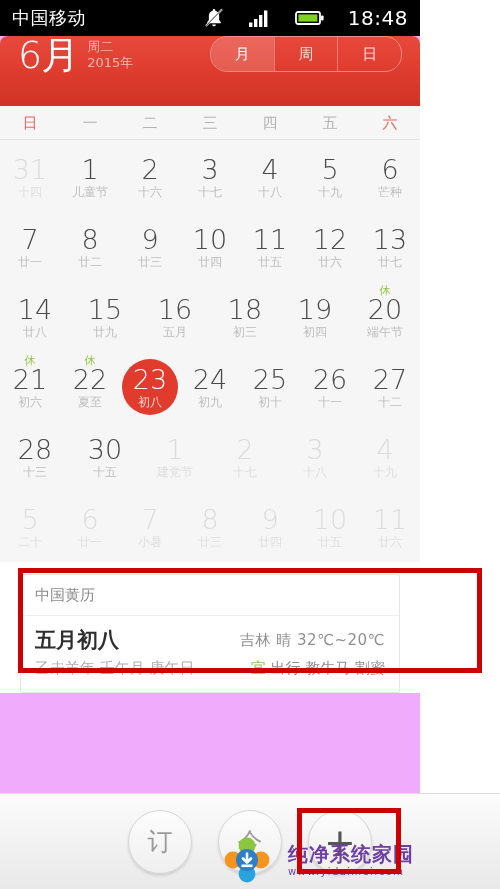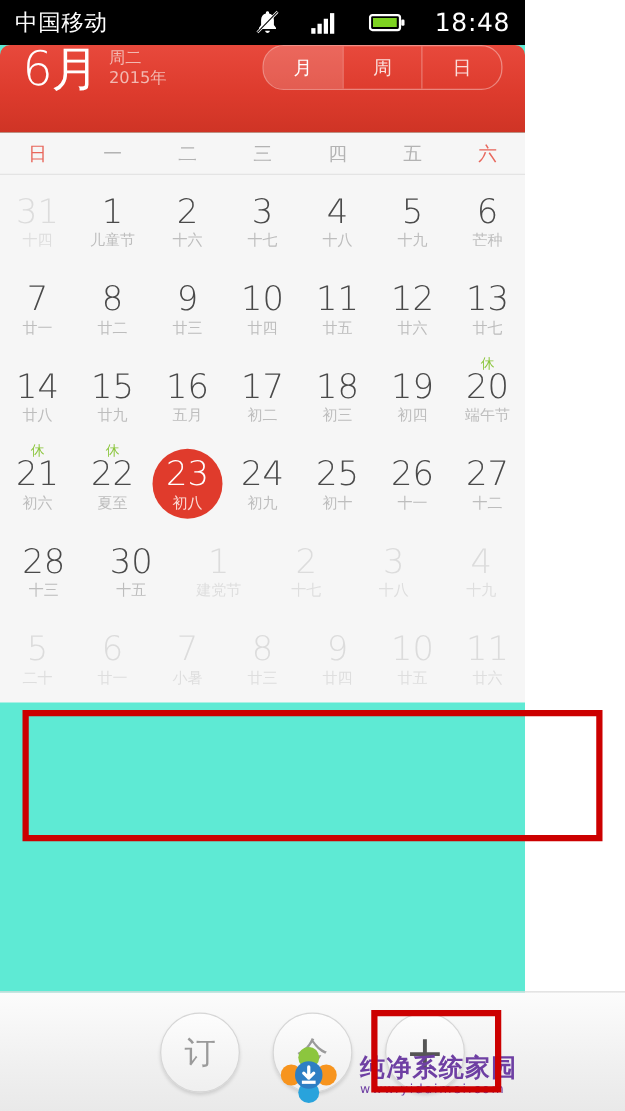--- a/index.html
+++ b/index.html
@@ -1,21 +1,21 @@
 <!DOCTYPE html>
 <html><head>
 <meta charset="utf-8">
 <style>
   html,body{margin:0;padding:0;}
   body{
     width:500px;height:889px;overflow:hidden;
     font-family:"DejaVu Sans","Liberation Sans",sans-serif;
     background:#ffffff;
   }
-  .phone{position:relative;width:420px;height:889px;background:#5eead4;}
+  .phone{position:relative;width:420px;height:889px;background:#f0abfc;}
 
   
   .statusbar{
     height:36px;background:#000000;display:flex;align-items:center;
     padding:0 12px;box-sizing:border-box;color:#ffffff;
   }
   .carrier{font-size:18px;letter-spacing:.5px;}
   .status-right{margin-left:auto;display:flex;align-items:center;gap:23px;}
   .clock{font-size:20px;letter-spacing:.5px;}
   .svgicon{display:block;}
@@ -275,24 +275,20 @@
         </div>
         <div class="cell">
           <div class="dnum">15</div>
           <div class="dsub">廿九</div>
         </div>
         <div class="cell">
           <div class="dnum">16</div>
           <div class="dsub">五月</div>
         </div>
         <div class="cell">
-          <div class="dnum">17</div>
-          <div class="dsub">初二</div>
-        </div>
-        <div class="cell">
           <div class="dnum">18</div>
           <div class="dsub">初三</div>
         </div>
         <div class="cell">
           <div class="dnum">19</div>
           <div class="dsub">初四</div>
         </div>
         <div class="cell">
           <div class="rest">休</div>
           <div class="dnum">20</div>
@@ -383,20 +379,38 @@
           <div class="dnum">10</div>
           <div class="dsub">廿五</div>
         </div>
         <div class="cell out">
           <div class="dnum">11</div>
           <div class="dsub">廿六</div>
         </div>
       </div>
     </div>
 
+  <div class="cardwrap">
+    <div class="card">
+      <div class="card-head">中国黄历</div>
+      <div class="card-body">
+        <div class="cb-left">
+          <div class="lunar-big">五月初八</div>
+          <div class="lunar-sub">乙未羊年 壬午月 庚午日</div>
+        </div>
+        <div class="cb-right">
+          <div class="weather">吉林 晴 32℃~20℃</div>
+          <div class="yi-line">
+            <span class="yi-tag">宜</span>
+            <span>出行 教牛马 割蜜</span>
+          </div>
+        </div>
+      </div>
+    </div>
+  </div>
 
   <div class="events"></div>
 
   <div class="bottombar">
     <span class="circbtn">订</span>
     <span class="circbtn">今</span>
     <span class="circbtn plus">+</span>
   </div>
 
   <div class="watermark">

